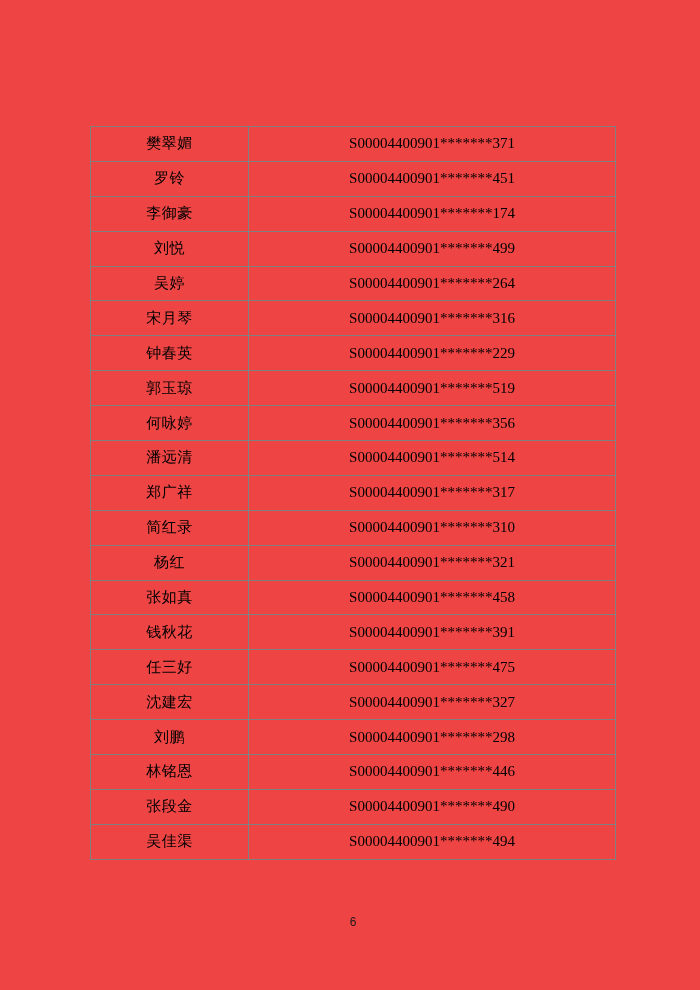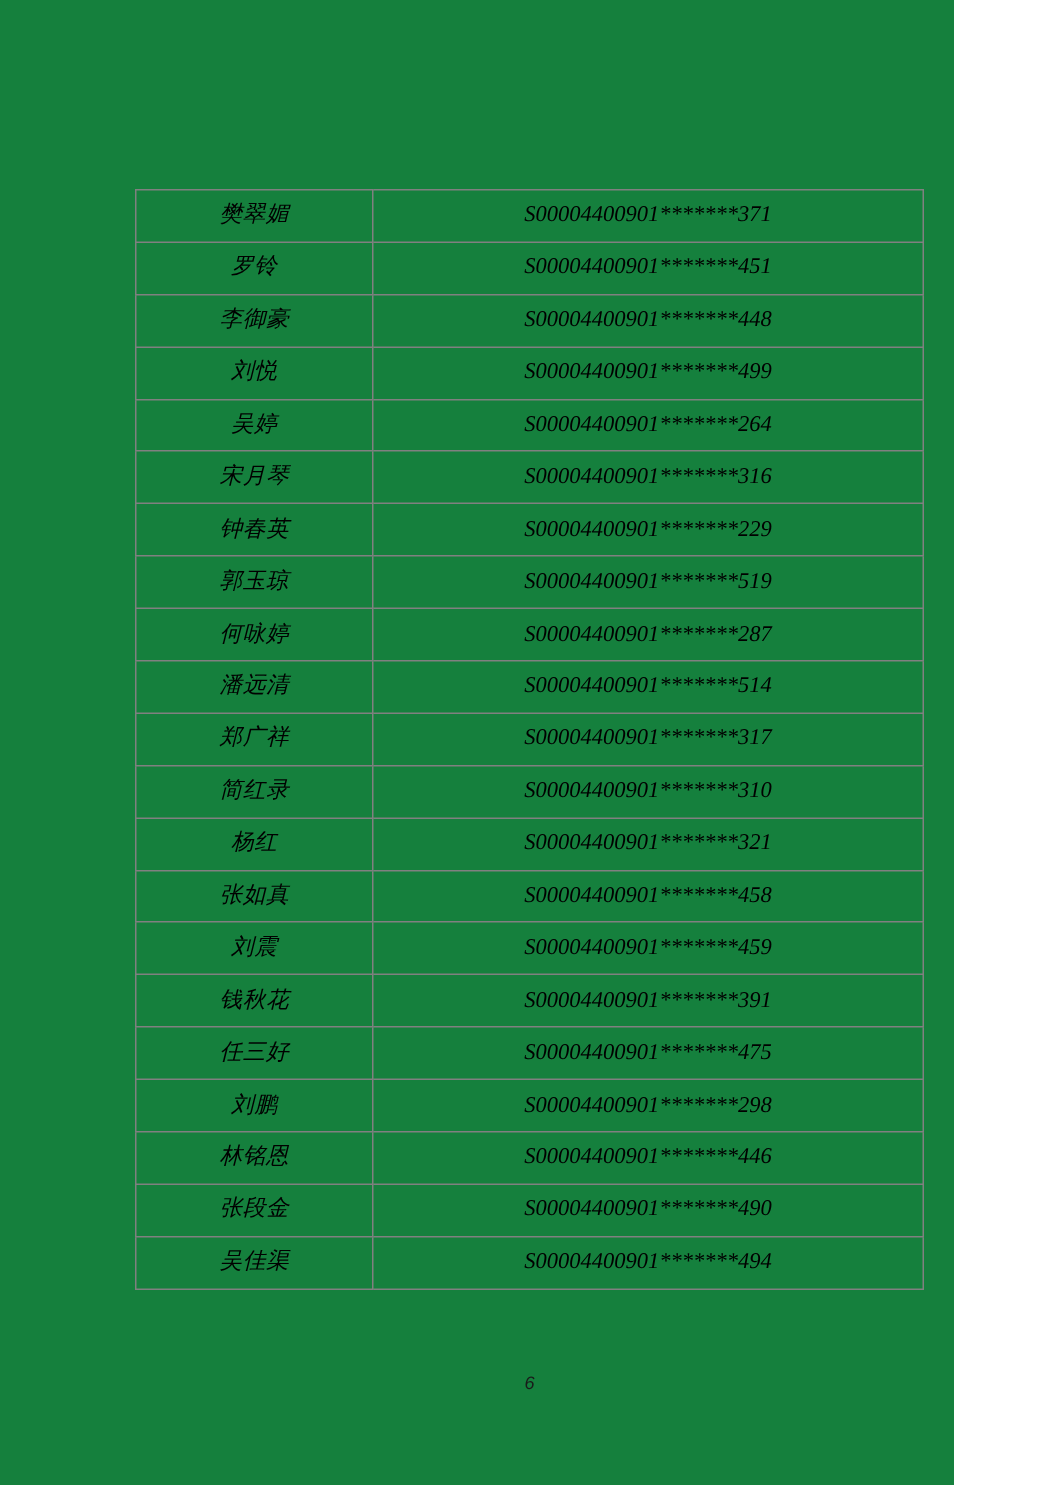--- a/index.html
+++ b/index.html
@@ -2,27 +2,26 @@
 <html><head>
 <meta charset="utf-8">
 <style>
   html, body {
     margin: 0;
     padding: 0;
     background: #ffffff;
   }
   .page {
     position: relative;
-    width: 636px;
+    width: 700px;
     height: 990px;
-    background: #15803d;
+    background: #ef4444;
     overflow: hidden;
     font-family: "Liberation Serif", "DejaVu Serif", serif;
     color: #000000;
-    font-style: italic;
   }
   table.roster {
     position: absolute;
     left: 90px;
     top: 126px;
     width: 523px;
     height: 734px;
     border-collapse: collapse;
     table-layout: fixed;
   }
@@ -65,21 +64,21 @@
     <tr class="row">
         <td class="name-cell">樊翠媚</td>
         <td class="id-cell">S00004400901*******371</td>
       </tr>
         <tr class="row">
         <td class="name-cell">罗铃</td>
         <td class="id-cell">S00004400901*******451</td>
       </tr>
         <tr class="row">
         <td class="name-cell">李御豪</td>
-        <td class="id-cell">S00004400901*******448</td>
+        <td class="id-cell">S00004400901*******174</td>
       </tr>
         <tr class="row">
         <td class="name-cell">刘悦</td>
         <td class="id-cell">S00004400901*******499</td>
       </tr>
         <tr class="row">
         <td class="name-cell">吴婷</td>
         <td class="id-cell">S00004400901*******264</td>
       </tr>
         <tr class="row">
@@ -89,21 +88,21 @@
         <tr class="row">
         <td class="name-cell">钟春英</td>
         <td class="id-cell">S00004400901*******229</td>
       </tr>
         <tr class="row">
         <td class="name-cell">郭玉琼</td>
         <td class="id-cell">S00004400901*******519</td>
       </tr>
         <tr class="row">
         <td class="name-cell">何咏婷</td>
-        <td class="id-cell">S00004400901*******287</td>
+        <td class="id-cell">S00004400901*******356</td>
       </tr>
         <tr class="row">
         <td class="name-cell">潘远清</td>
         <td class="id-cell">S00004400901*******514</td>
       </tr>
         <tr class="row">
         <td class="name-cell">郑广祥</td>
         <td class="id-cell">S00004400901*******317</td>
       </tr>
         <tr class="row">
@@ -112,30 +111,30 @@
       </tr>
         <tr class="row">
         <td class="name-cell">杨红</td>
         <td class="id-cell">S00004400901*******321</td>
       </tr>
         <tr class="row">
         <td class="name-cell">张如真</td>
         <td class="id-cell">S00004400901*******458</td>
       </tr>
         <tr class="row">
-        <td class="name-cell">刘震</td>
-        <td class="id-cell">S00004400901*******459</td>
-      </tr>
-        <tr class="row">
         <td class="name-cell">钱秋花</td>
         <td class="id-cell">S00004400901*******391</td>
       </tr>
         <tr class="row">
         <td class="name-cell">任三好</td>
         <td class="id-cell">S00004400901*******475</td>
+      </tr>
+        <tr class="row">
+        <td class="name-cell">沈建宏</td>
+        <td class="id-cell">S00004400901*******327</td>
       </tr>
         <tr class="row">
         <td class="name-cell">刘鹏</td>
         <td class="id-cell">S00004400901*******298</td>
       </tr>
         <tr class="row">
         <td class="name-cell">林铭恩</td>
         <td class="id-cell">S00004400901*******446</td>
       </tr>
         <tr class="row">

